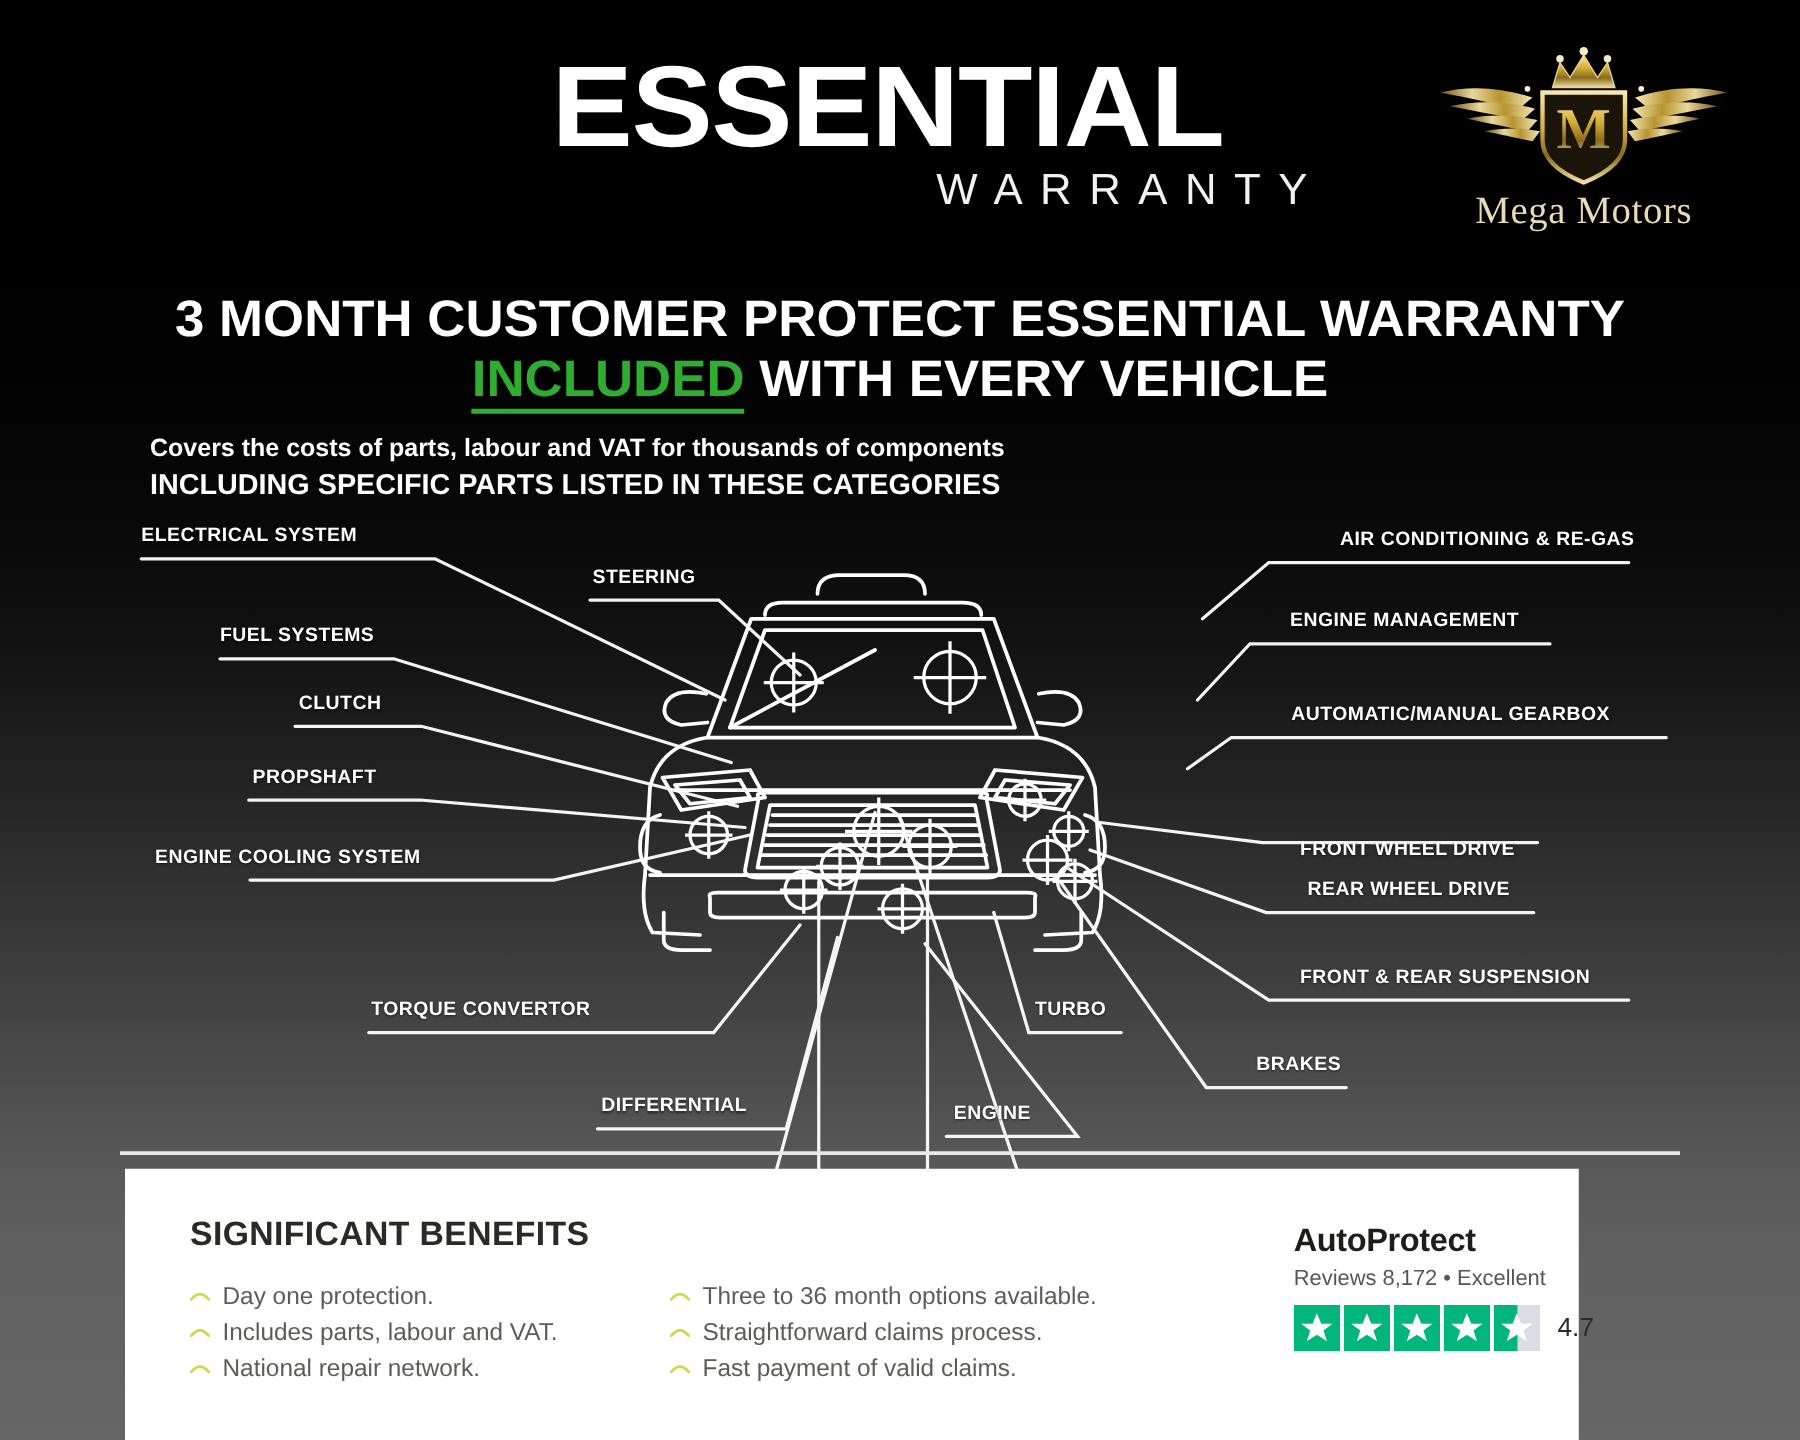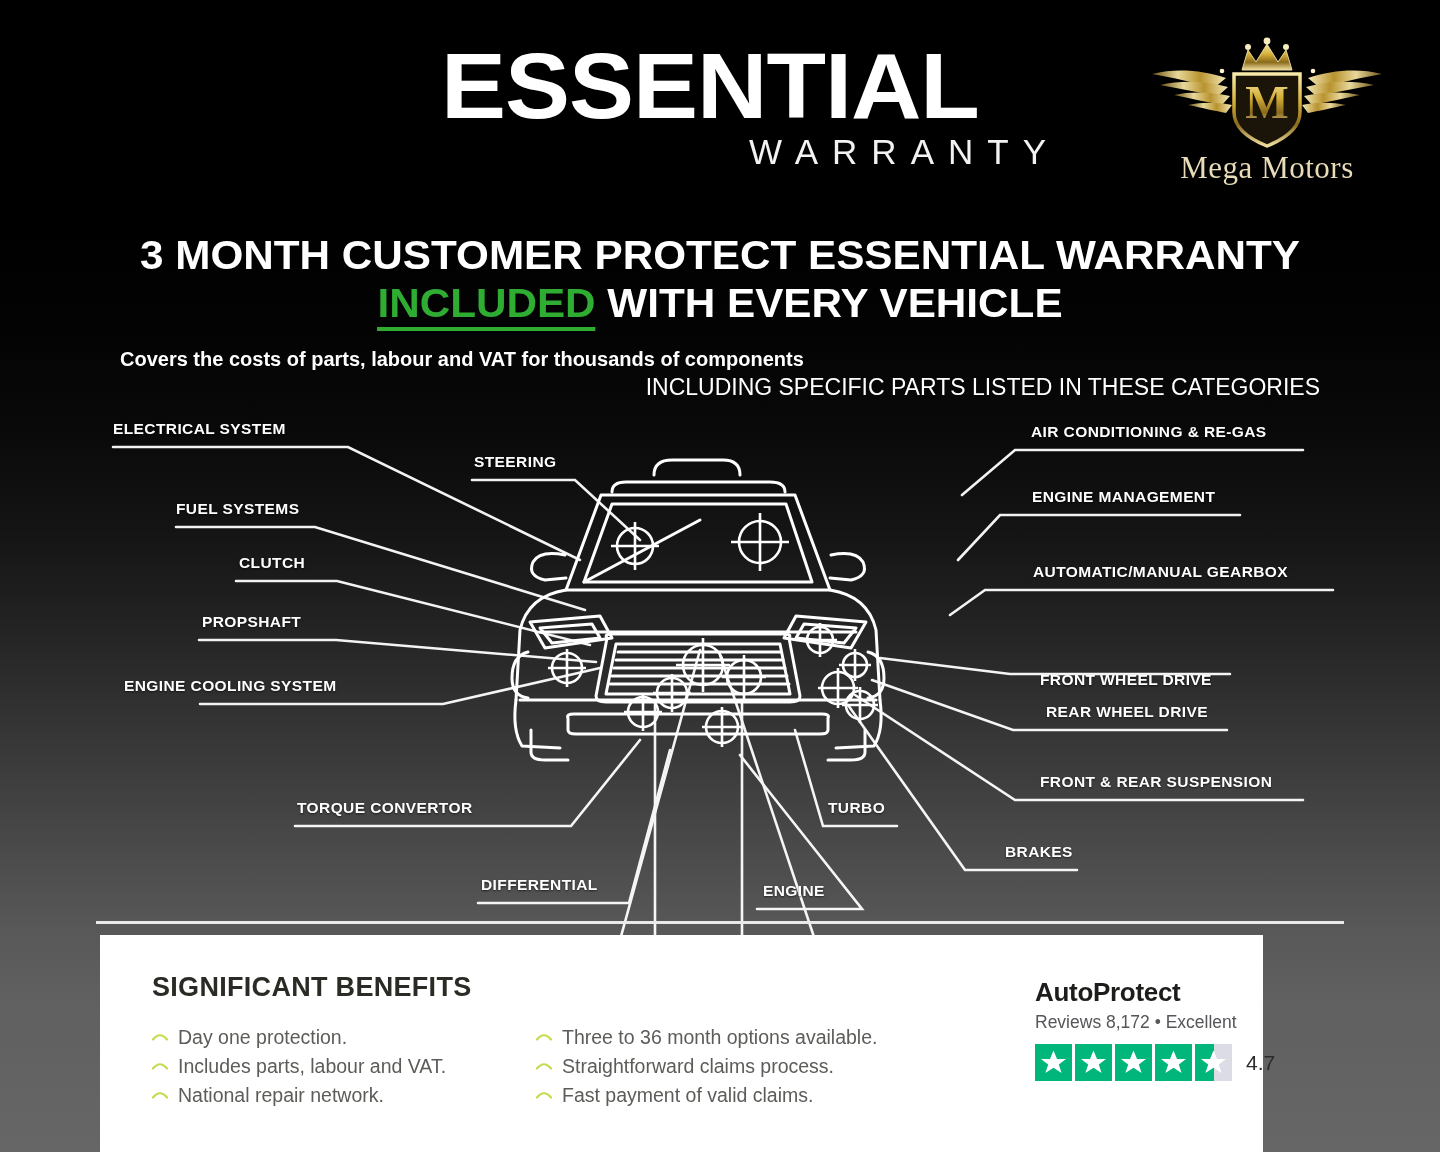--- a/index.html
+++ b/index.html
@@ -87,23 +87,23 @@
   #subline1 {
     position: absolute; left: 120px; top: 348px; width: 1200px;
     text-align: left;
     font-family: "Liberation Sans Narrow", "Liberation Sans", sans-serif;
     font-weight: 700;
     font-size: 20px;
     color: #ffffff;
   }
   #subline2 {
     position: absolute; left: 120px; top: 374px; width: 1200px;
-    text-align: right;
+    text-align: left;
     font-family: "Liberation Sans Narrow", "Liberation Sans", sans-serif;
-    font-weight: 400;
+    font-weight: 700;
     font-size: 23px;
     color: #ffffff;
   }
 
   
   #diagram { position: absolute; left: 0; top: 400px; width: 1440px; height: 540px; padding-left: 35px; }
   #diagram svg { position: absolute; left: 0; top: 0; }
 
   .cal {
     position: absolute;
@@ -398,21 +398,21 @@
     <div class="cal" style="left:176px; top:100px;">FUEL SYSTEMS</div>
     <div class="cal" style="left:239px; top:154px;">CLUTCH</div>
     <div class="cal" style="left:202px; top:213px;">PROPSHAFT</div>
     <div class="cal" style="left:124px; top:277px;">ENGINE COOLING SYSTEM</div>
     <div class="cal" style="left:297px; top:399px;">TORQUE CONVERTOR</div>
     <div class="cal" style="left:481px; top:476px;">DIFFERENTIAL</div>
 
     <div class="cal" style="left:474px; top:53px;">STEERING</div>
     <div class="cal" style="left:763px; top:482px;">ENGINE</div>
 
-    <div class="cal" style="left:1031px; top:23px;text-align:center;">AIR CONDITIONING &amp; RE-GAS</div>
+    <div class="cal" style="left:1072px; top:23px;text-align:center;">AIR CONDITIONING &amp; RE-GAS</div>
     <div class="cal" style="left:1032px; top:88px;">ENGINE MANAGEMENT</div>
     <div class="cal" style="left:1033px; top:163px;">AUTOMATIC/MANUAL GEARBOX</div>
     <div class="cal" style="left:1040px; top:247px;margin-top:24px;">FRONT WHEEL DRIVE</div>
     <div class="cal" style="left:1046px; top:303px;">REAR WHEEL DRIVE</div>
     <div class="cal" style="left:1040px; top:373px;">FRONT &amp; REAR SUSPENSION</div>
     <div class="cal" style="left:1005px; top:443px;">BRAKES</div>
     <div class="cal" style="left:828px;  top:399px;">TURBO</div>
   </div>
 
   <div id="panel-topline"></div>

